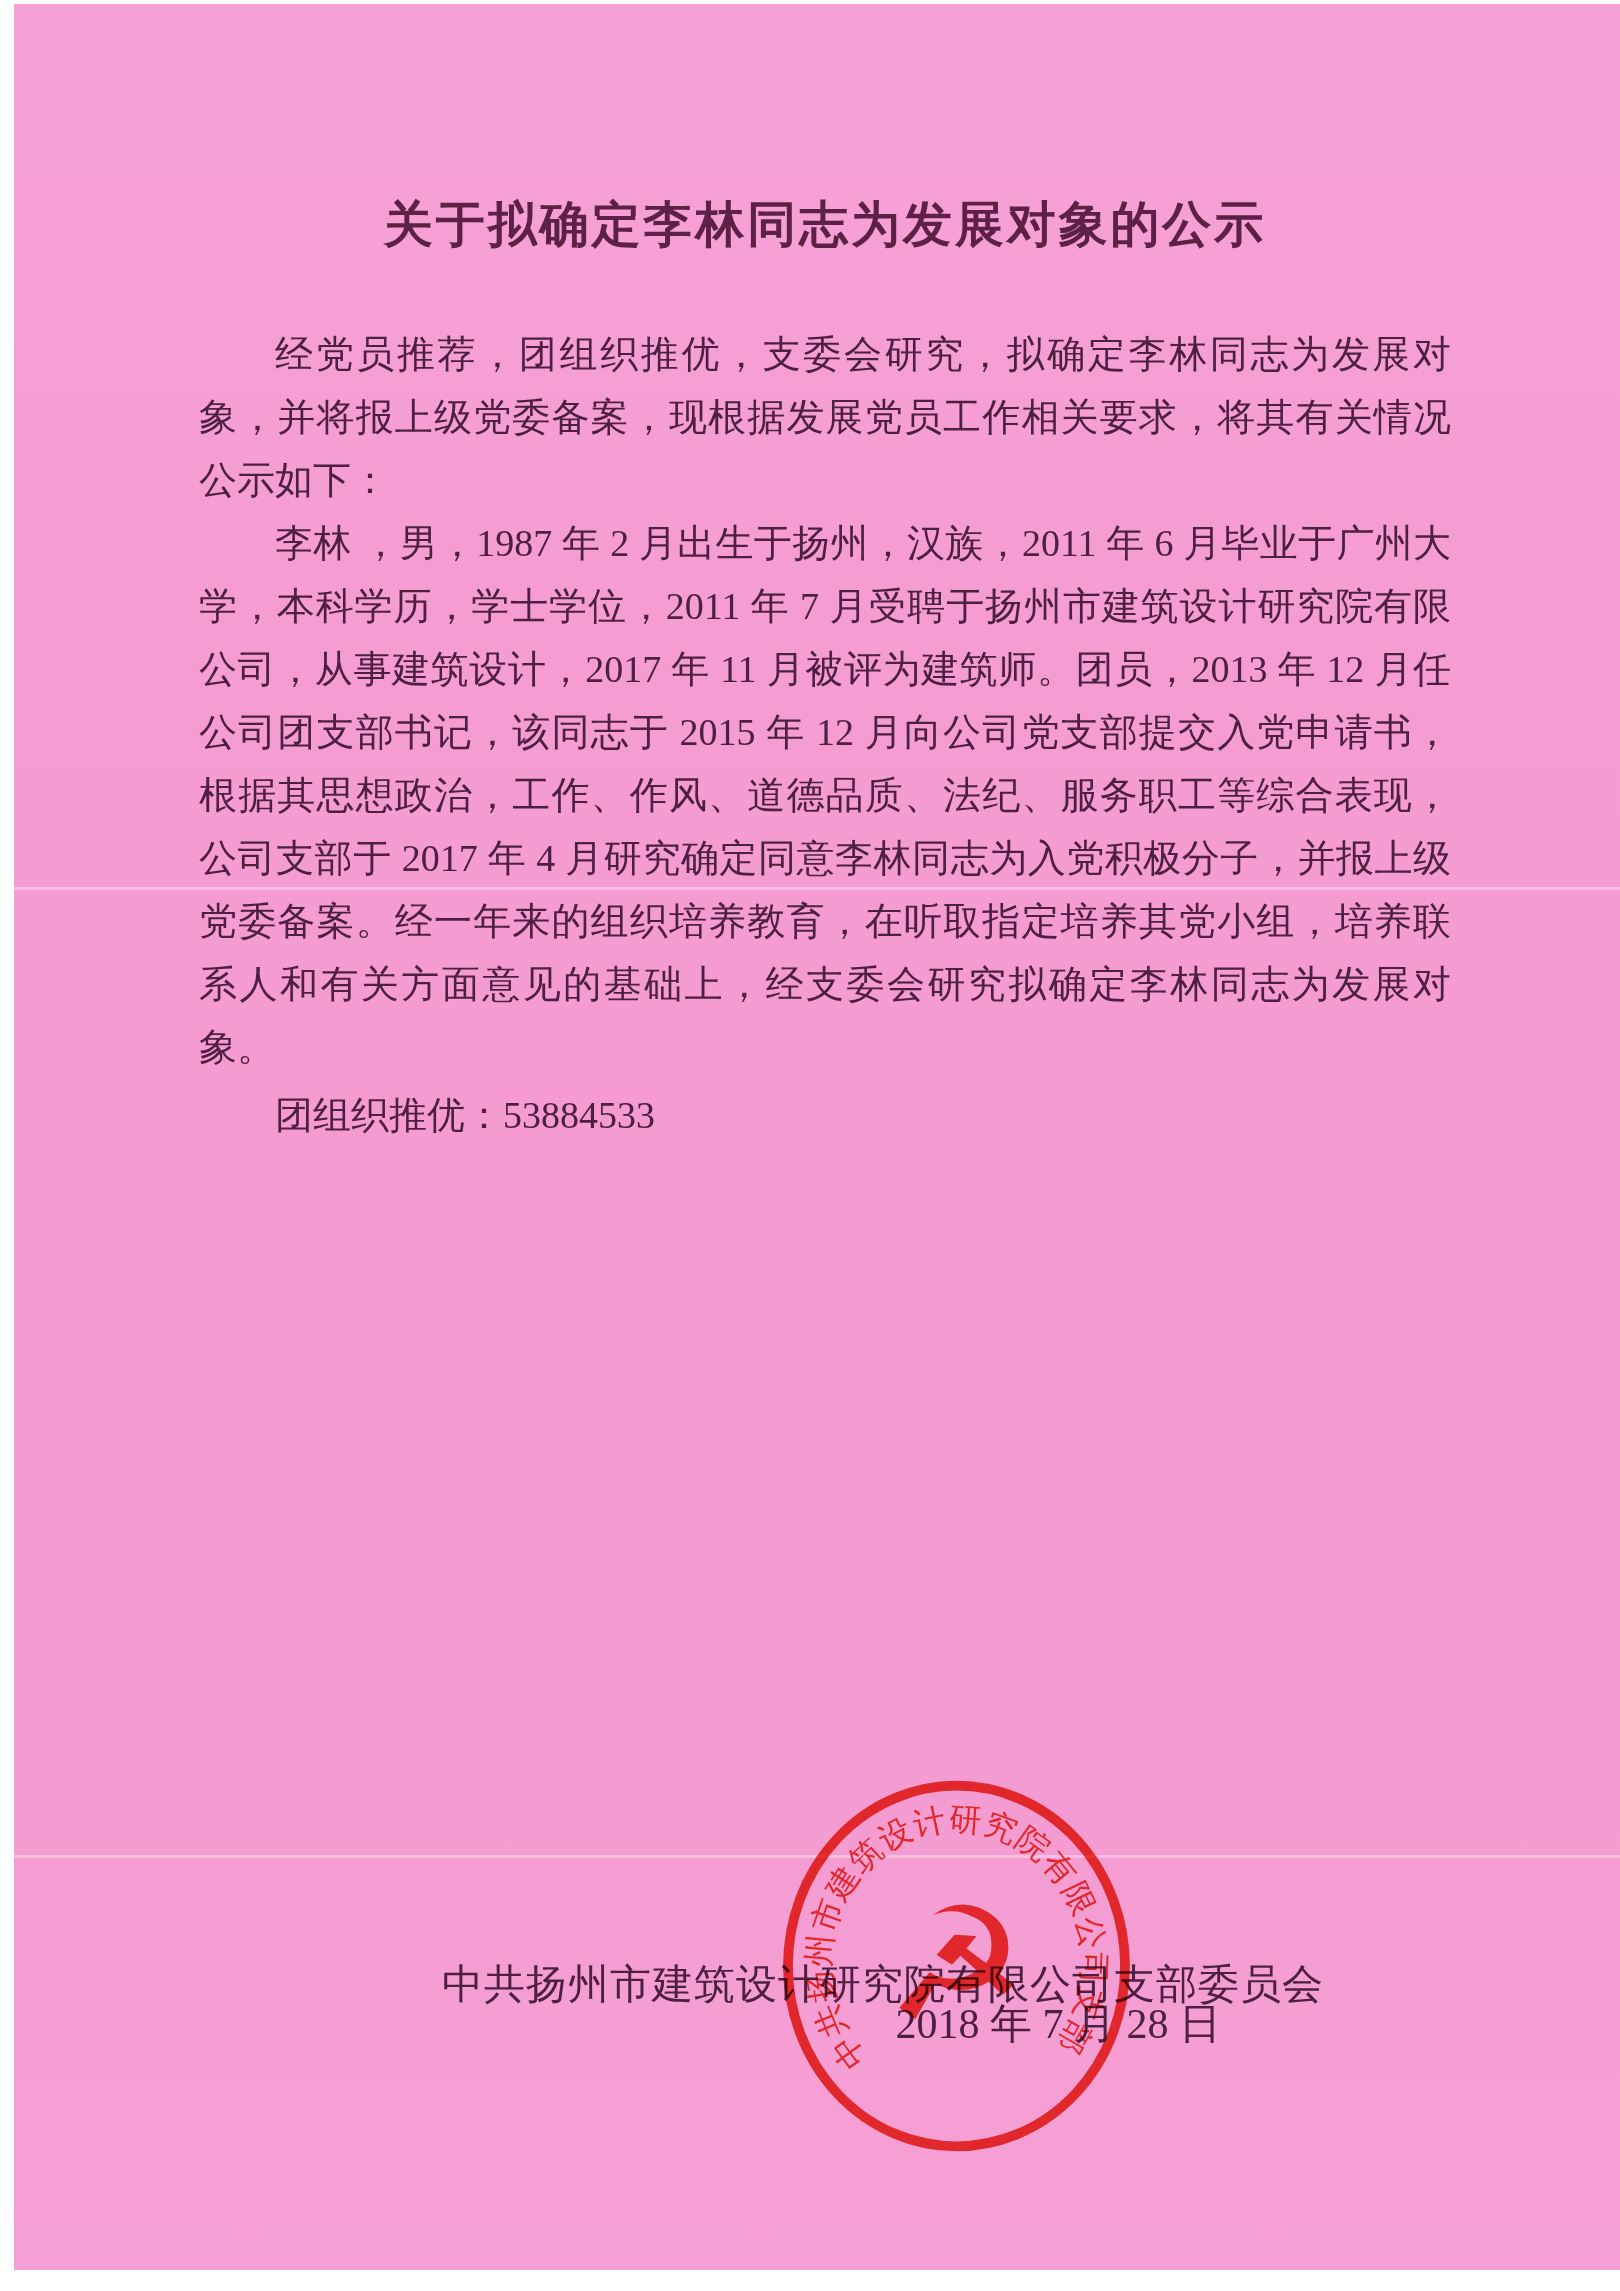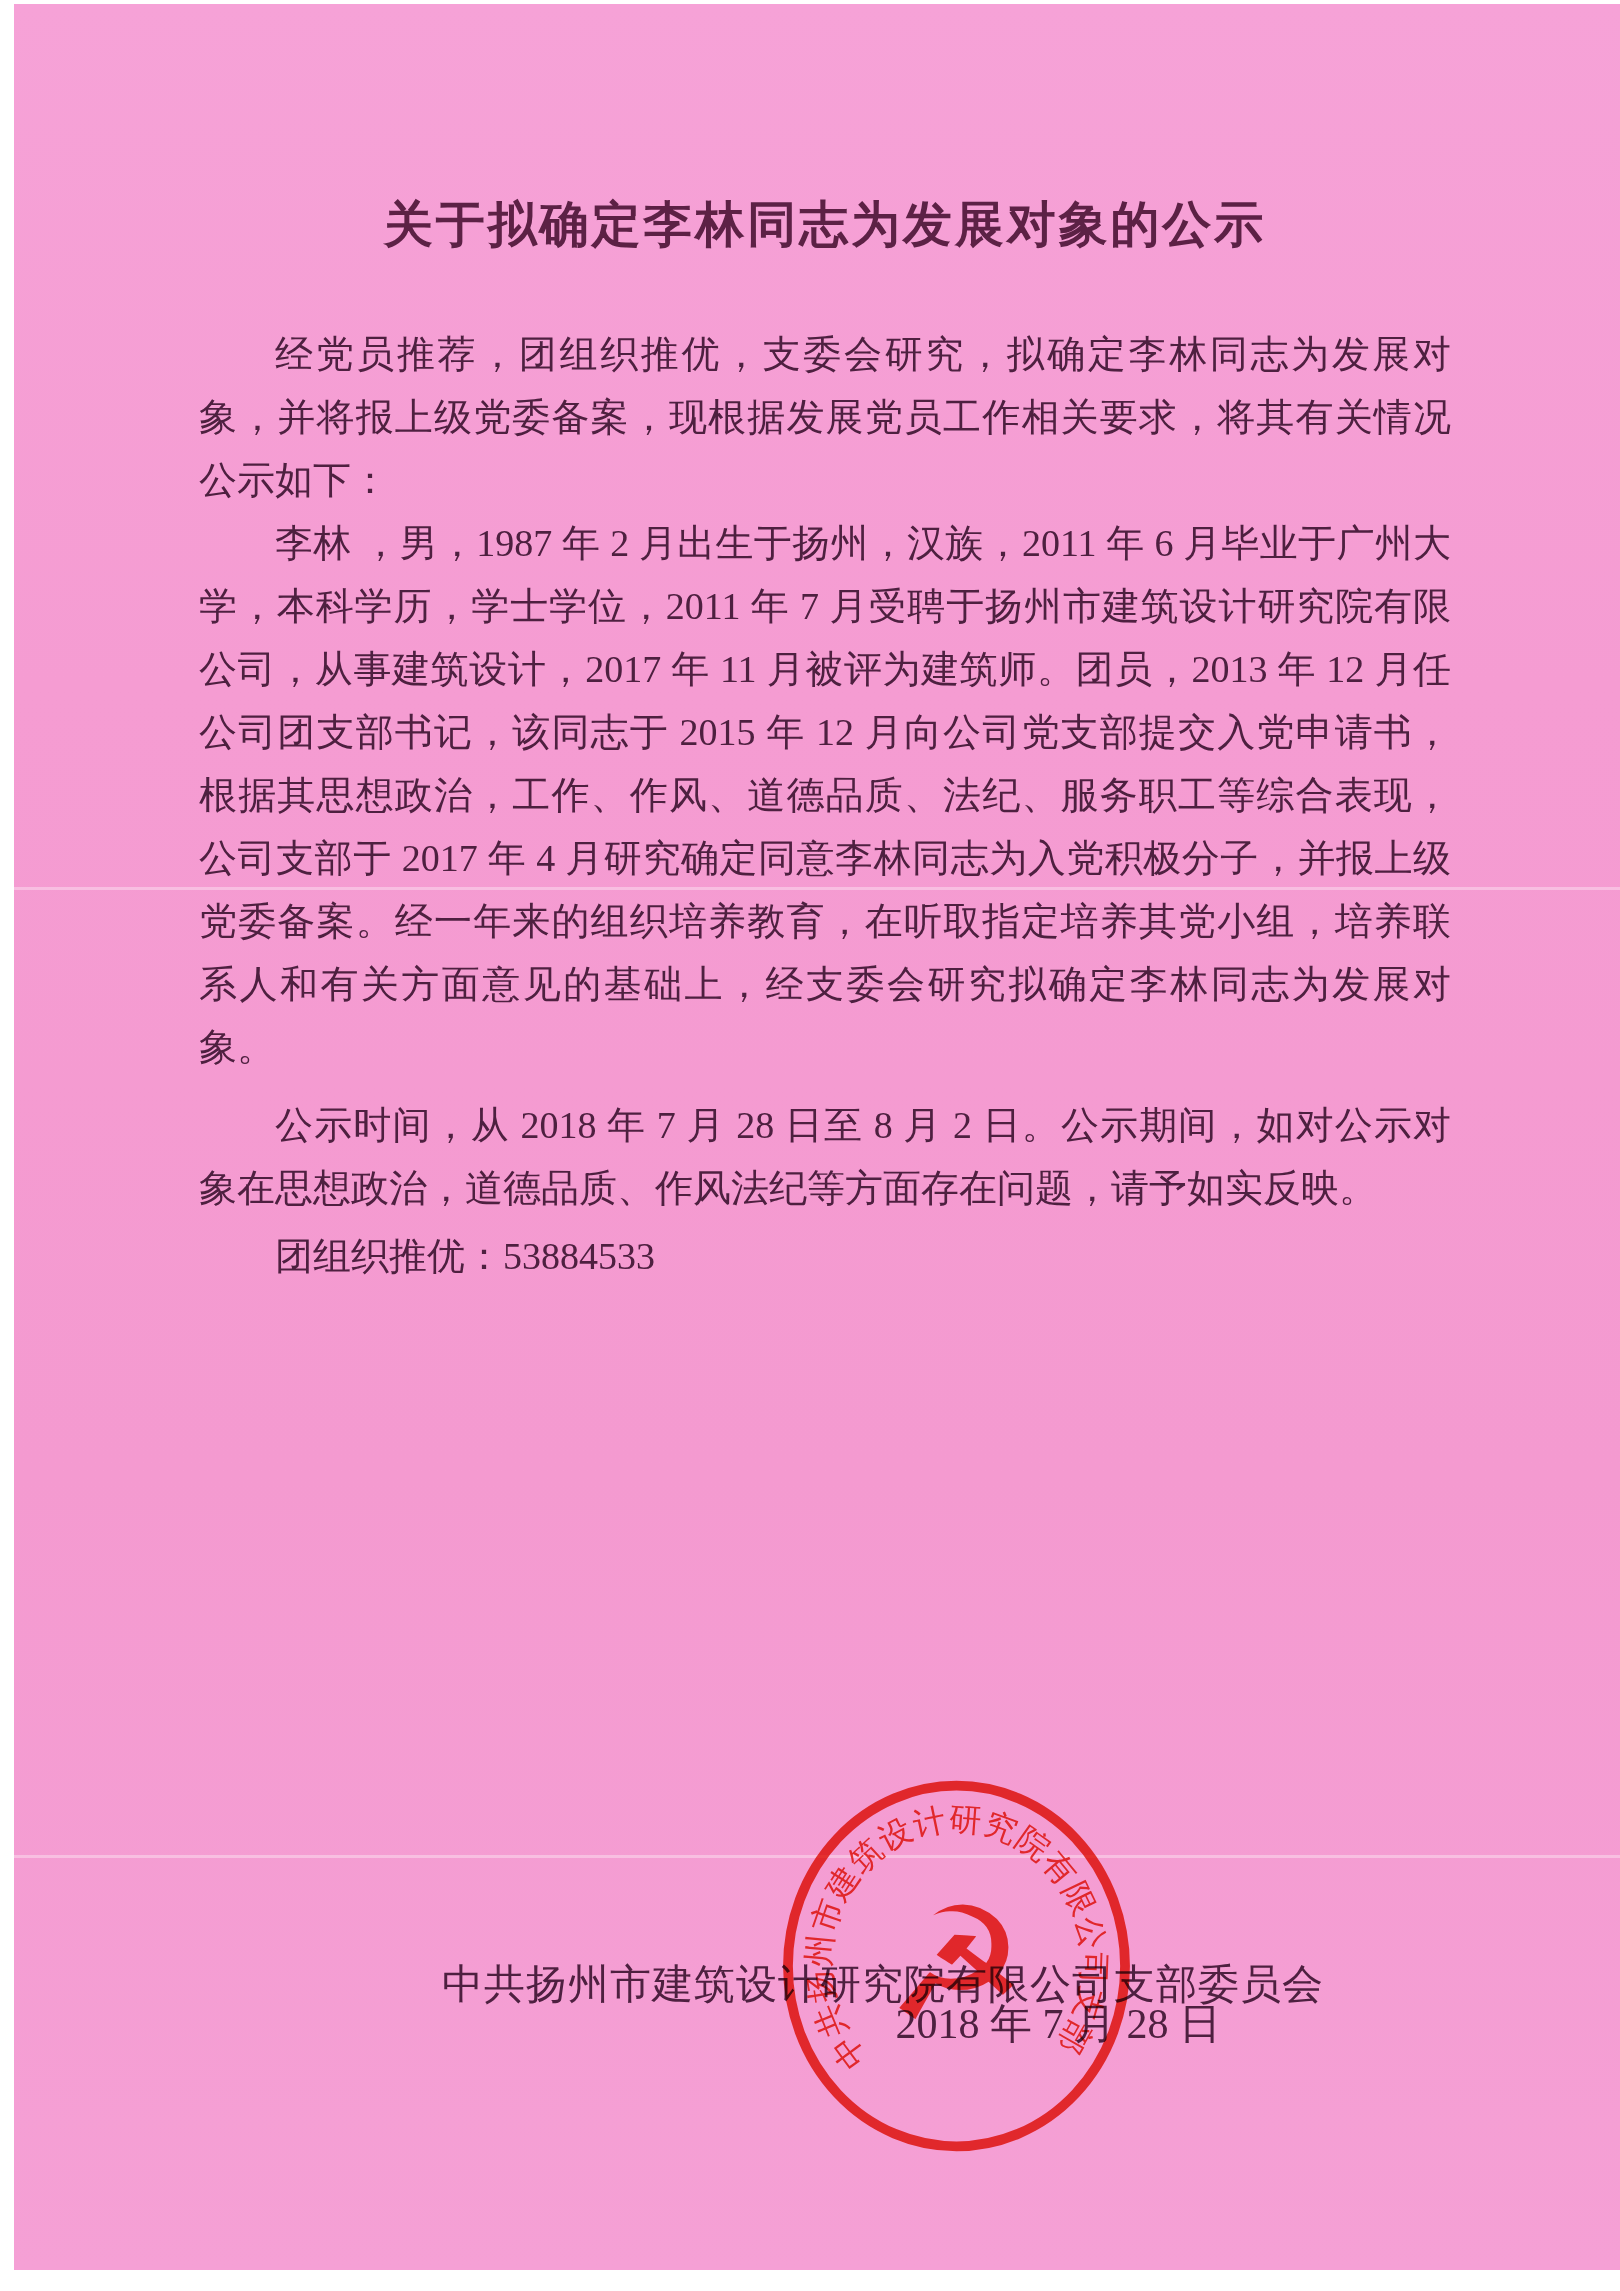--- a/index.html
+++ b/index.html
@@ -100,21 +100,20 @@
 <div class="scan">
   <div class="paper"></div>
   <div class="scan-streak streak-1"></div>
   <div class="scan-streak streak-2"></div>
 
   <h1 class="doc-title">关于拟确定李林同志为发展对象的公示</h1>
 
   <div class="body-text">
     <p>经党员推荐，团组织推优，支委会研究，拟确定李林同志为发展对象，并将报上级党委备案，现根据发展党员工作相关要求，将其有关情况公示如下：</p>
     <p>李林 ，男，1987 年 2 月出生于扬州，汉族，2011 年 6 月毕业于广州大学，本科学历，学士学位，2011 年 7 月受聘于扬州市建筑设计研究院有限公司，从事建筑设计，2017 年 11 月被评为建筑师。团员，2013 年 12 月任公司团支部书记，该同志于 2015 年 12 月向公司党支部提交入党申请书，根据其思想政治，工作、作风、道德品质、法纪、服务职工等综合表现，公司支部于 2017 年 4 月研究确定同意李林同志为入党积极分子，并报上级党委备案。经一年来的组织培养教育，在听取指定培养其党小组，培养联系人和有关方面意见的基础上，经支委会研究拟确定李林同志为发展对象。</p>
-    <p class="spaced">公示时间，从 2018 年 7 月 28 日至 8 月 2 日。公示期间，如对公示对象在思想政治，道德品质、作风法纪等方面存在问题，请予如实反映。</p>
 
     <div class="contact-block">
       <div class="contact-line"><span>团组织推优：</span><span>53884533</span></div>
     </div>
   </div>
 
   <div class="signature-block">
     <div class="signature-name">中共扬州市建筑设计研究院有限公司支部委员会</div>
   </div>
 

